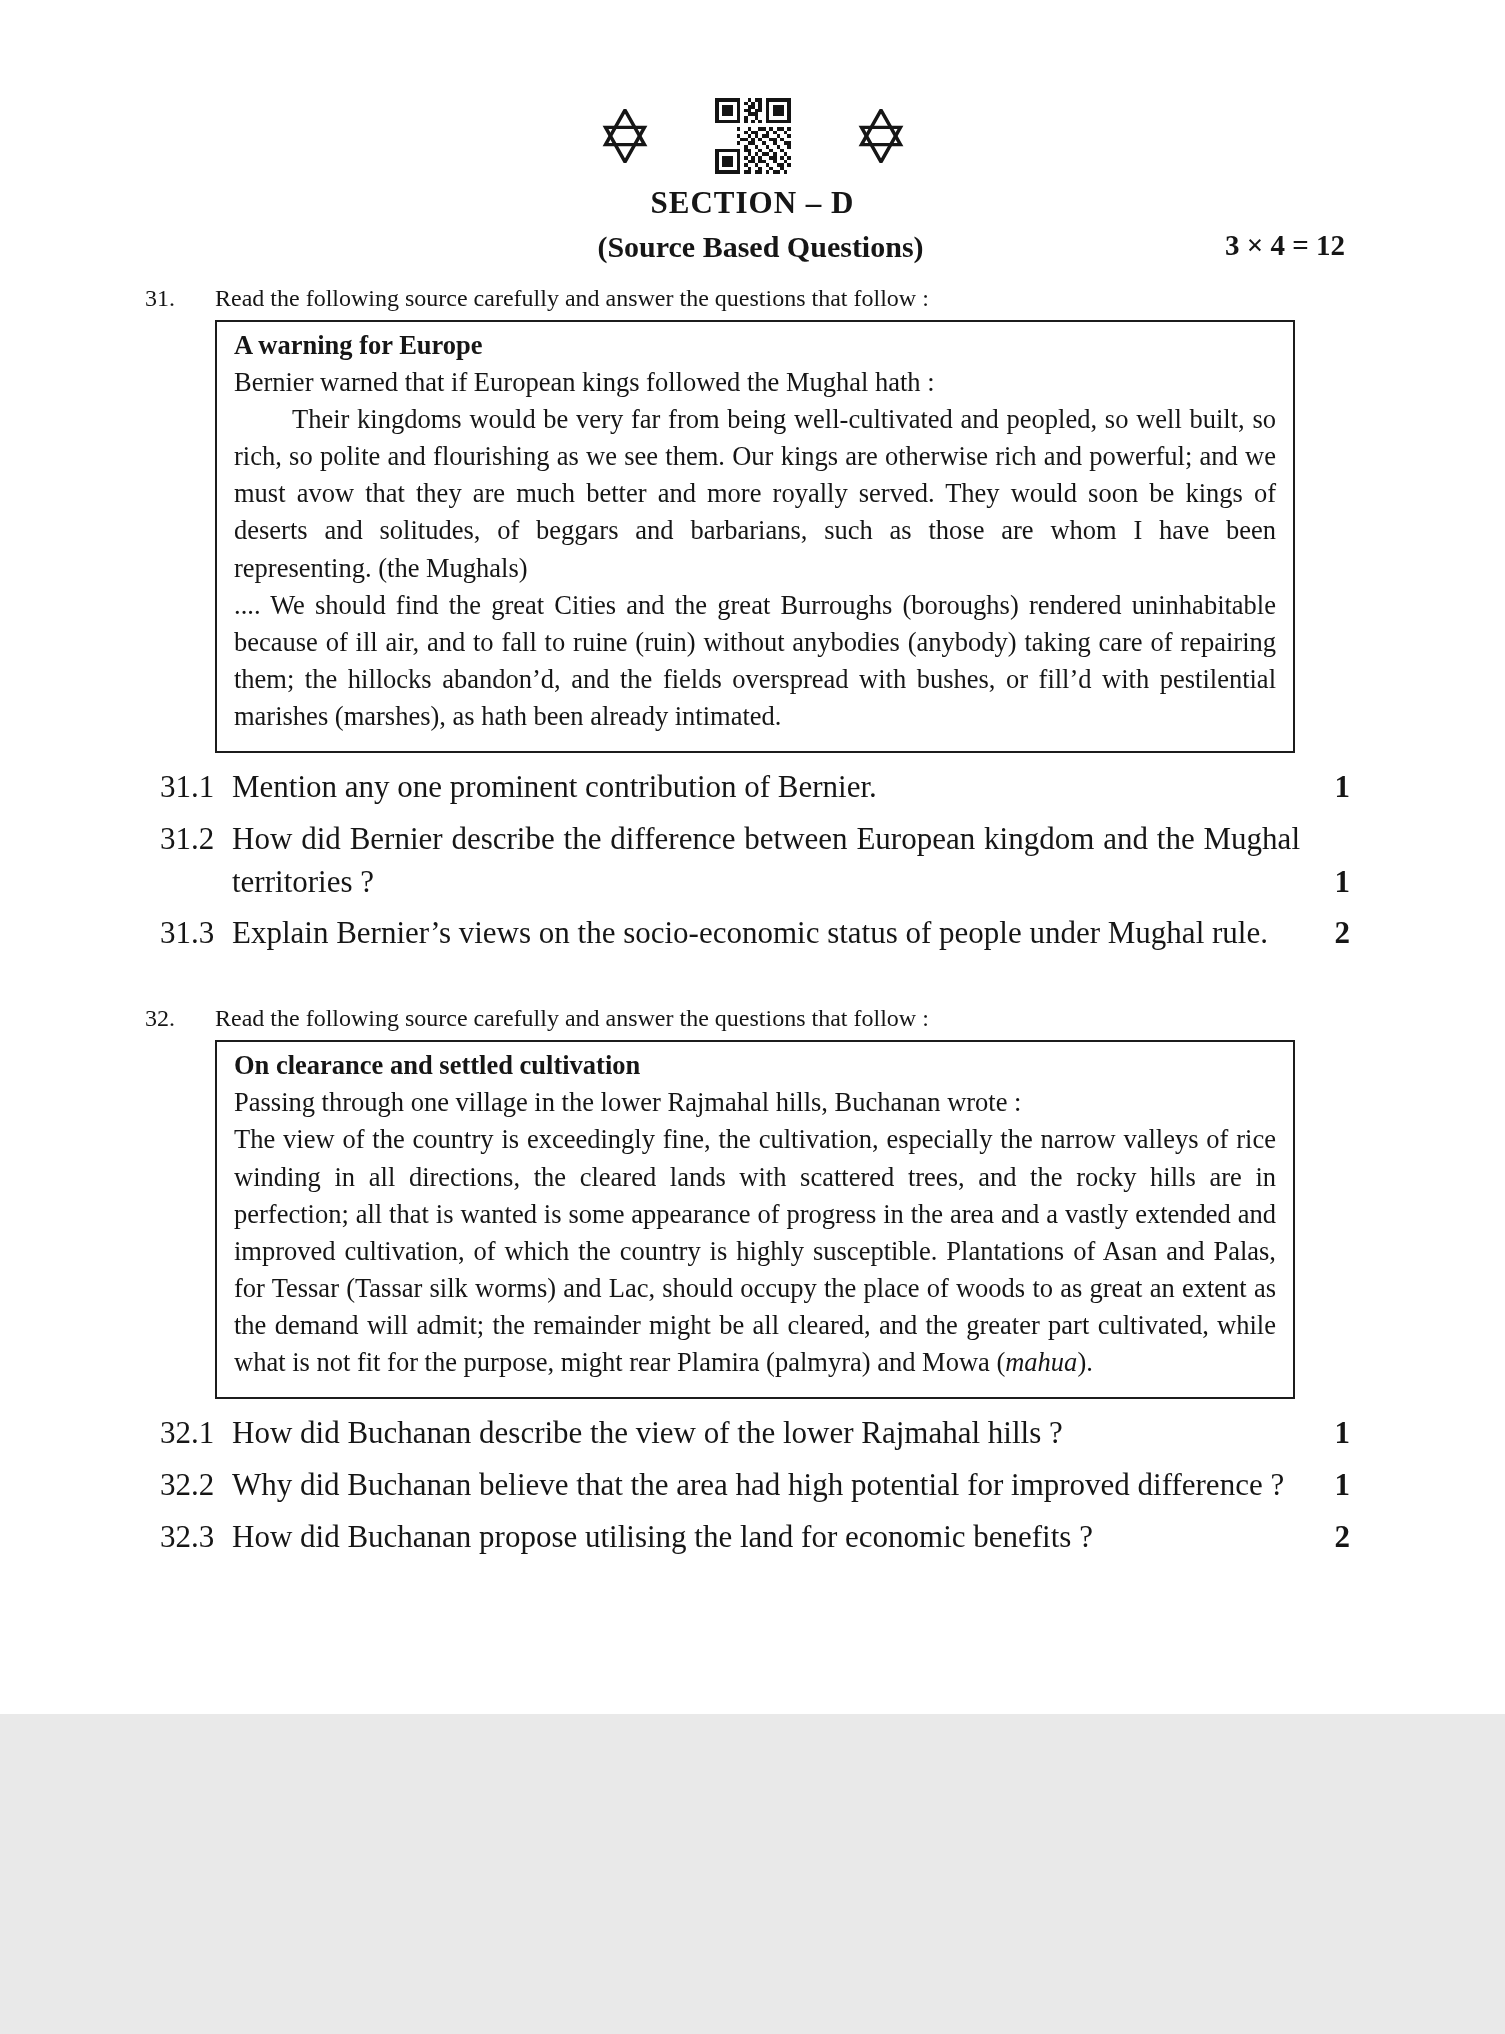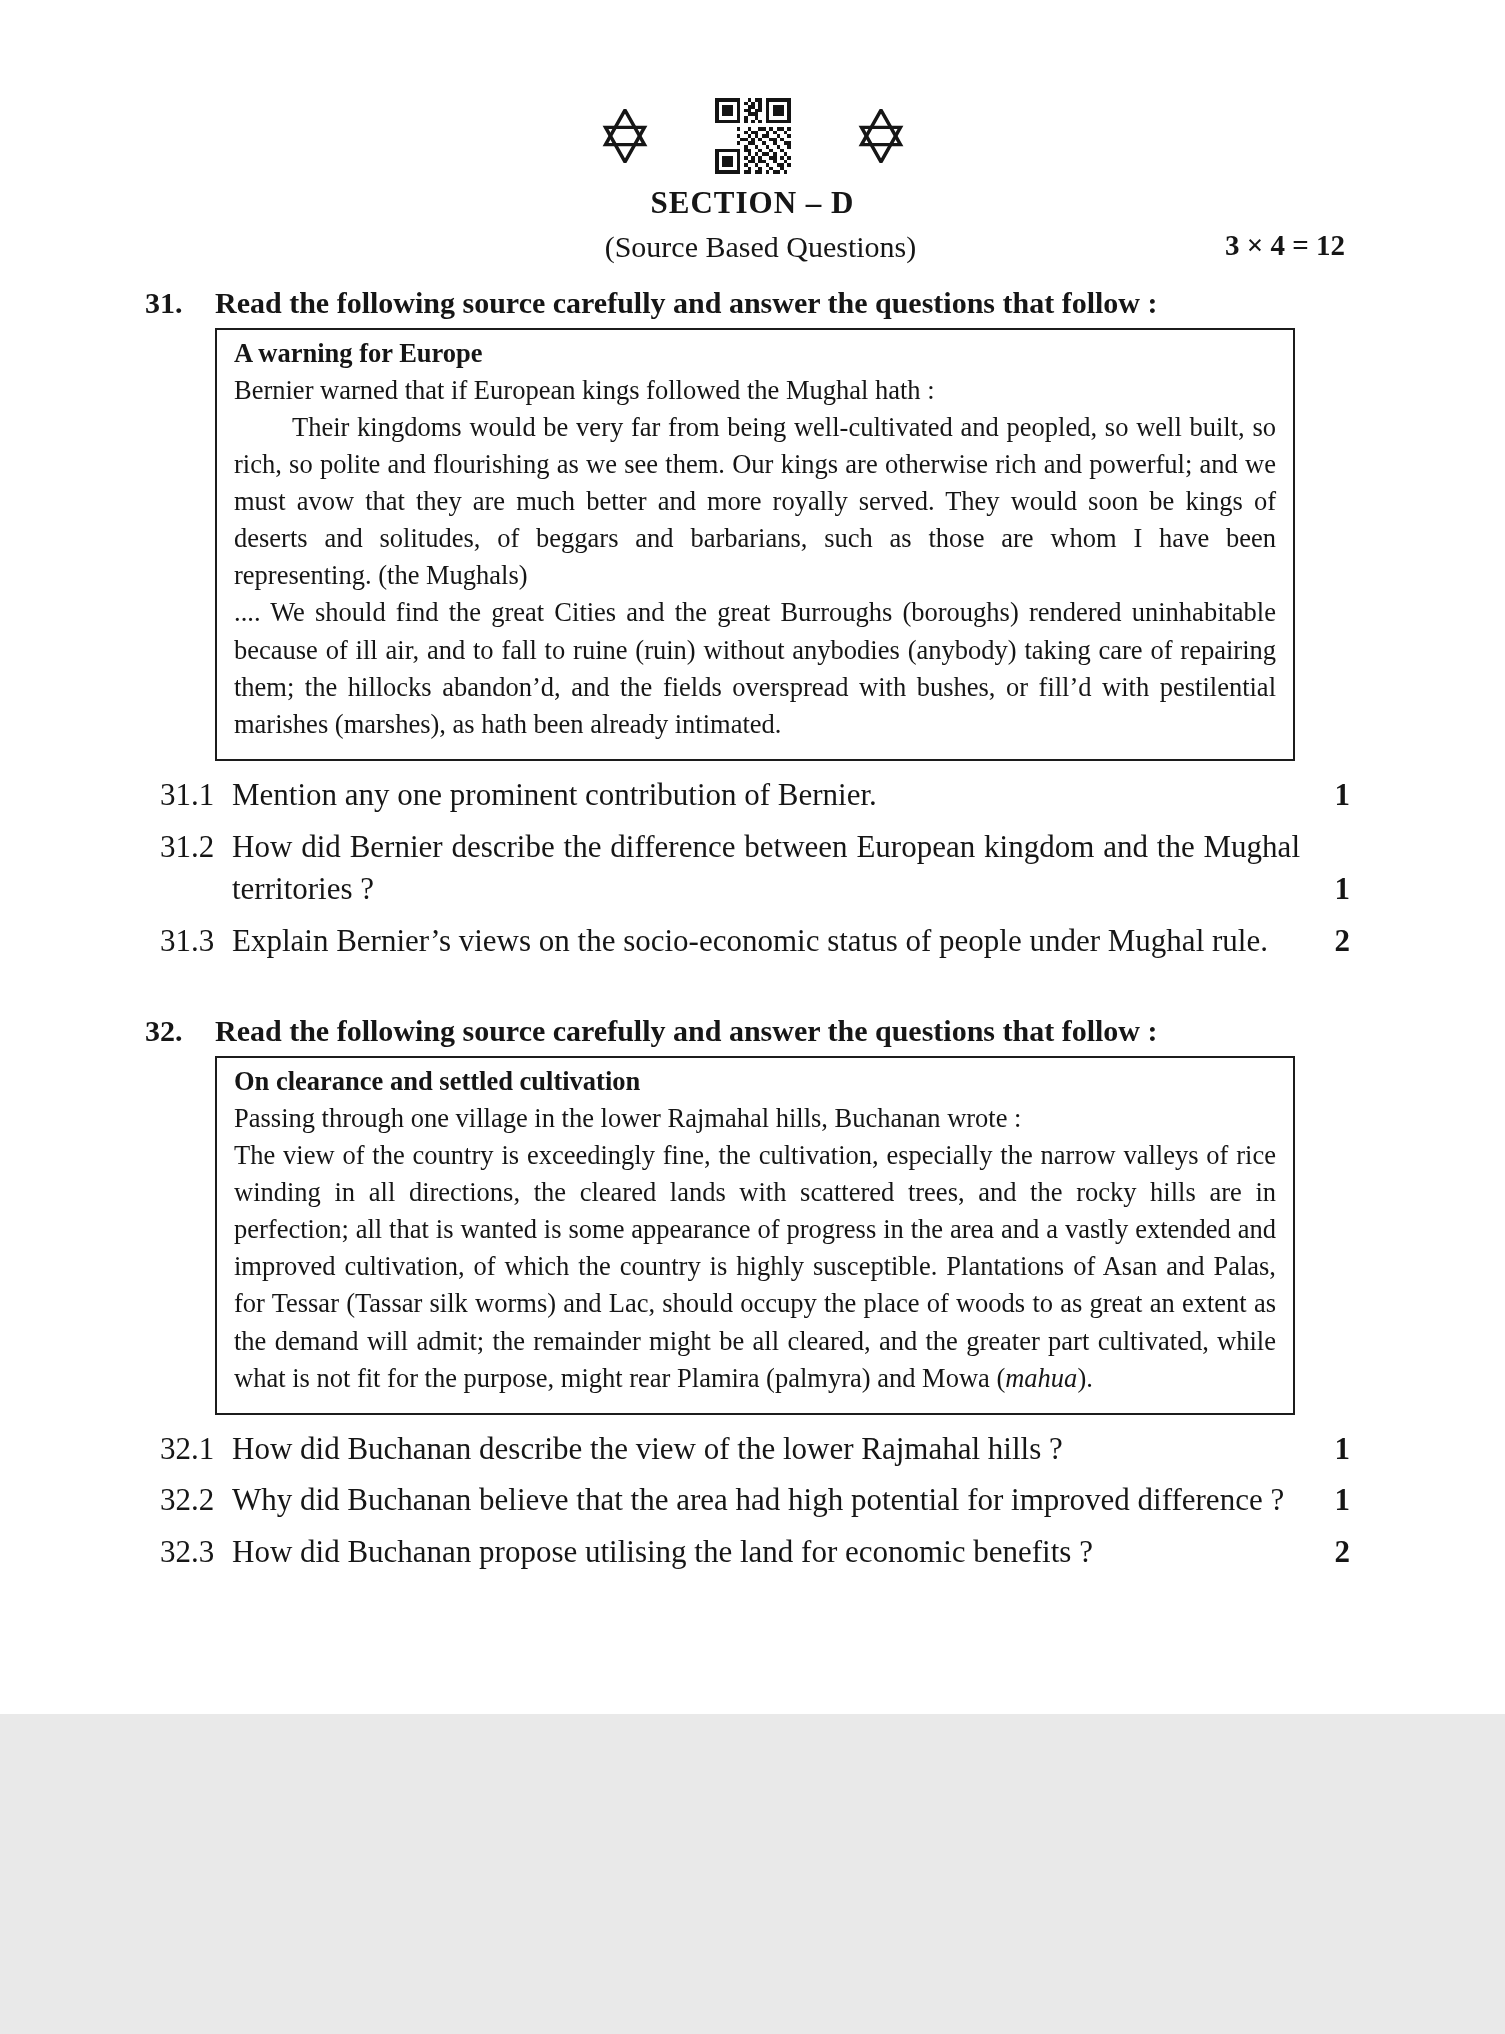--- a/index.html
+++ b/index.html
@@ -21,29 +21,29 @@
   .star svg{display:block;}
   .qr svg{display:block;}
   
   .section-title{
     text-align:center;margin-top:10px;
     font-size:31px;font-weight:bold;letter-spacing:1px;line-height:1.25;
   }
   .subtitle-row{position:relative;margin-top:4px;height:42px;}
   .section-subtitle{
     position:absolute;left:16px;right:0;text-align:center;
-    font-size:30px;font-weight:normal;line-height:1.3;
+    font-size:30px;font-weight:bold;line-height:1.3;
   }
   .marks-formula{
     position:absolute;right:160px;top:2px;
     font-size:29px;font-weight:bold;
   }
   
   .content{margin:14px 155px 0 145px;}
-  .q-intro{display:flex;font-size:30px;line-height:1.3;font-weight:bold;}
+  .q-intro{display:flex;font-size:24px;line-height:1.3;}
   .q-intro.first{margin-top:12px;}
   .q-intro.second{margin-top:48px;}
   .q-num{width:70px;flex:0 0 70px;}
   .q-intro-text{flex:1;}
   
   .source-box{
     border:2.5px solid #1c1c1c;
     margin:6px 55px 0 70px;
     padding:5px 17px 16px;
   }

